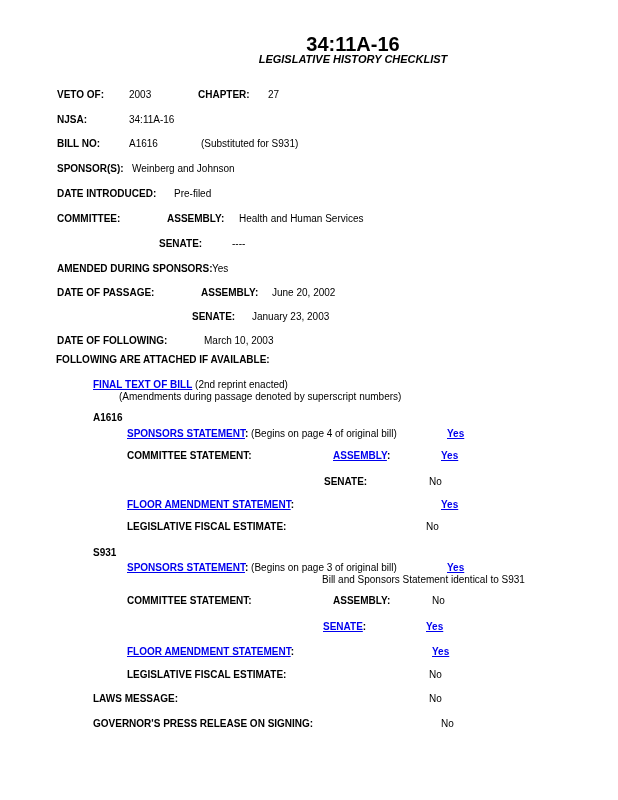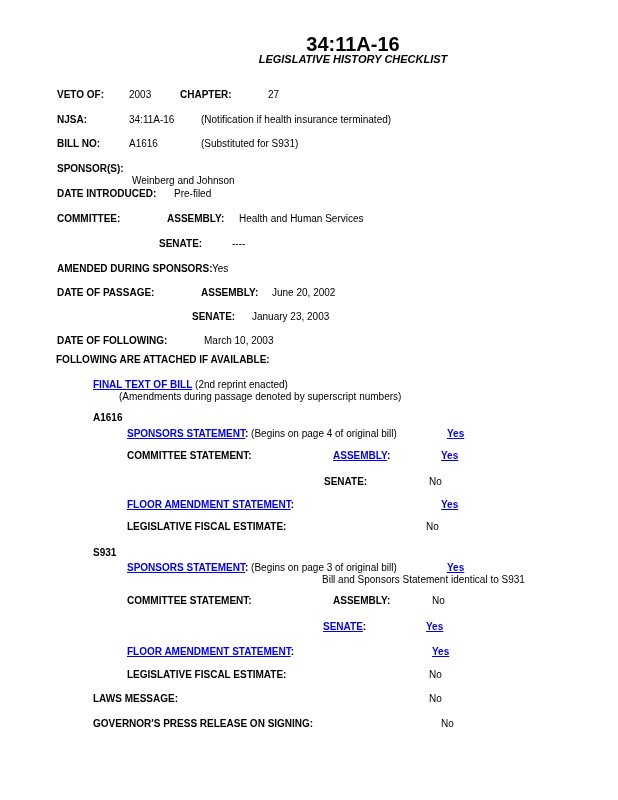--- a/index.html
+++ b/index.html
@@ -19,33 +19,32 @@
 </head>
 <body>
 
 <div class="page">
 
   <div class="t b fs20 center" style="top:33px">34:11A-16</div>
   <div class="t b fs11 center" style="top:53px">LEGISLATIVE HISTORY CHECKLIST</div>
 
   <span class="t b" style="left:13px;top:89px">VETO OF:</span>
   <span class="t" style="left:85px;top:89px">2003</span>
-  <span class="t b" style="left:136px;top:89px">CHAPTER:</span>
+  <span class="t b" style="left:154px;top:89px">CHAPTER:</span>
   <span class="t" style="left:224px;top:89px">27</span>
 
   <span class="t b" style="left:13px;top:114px">NJSA:</span>
   <span class="t" style="left:85px;top:114px">34:11A-16</span>
-  <span class="t" style="left:157px;top:114px">(Notification if health insurance terminated)</span>
 
   <span class="t b" style="left:13px;top:138px">BILL NO:</span>
   <span class="t" style="left:85px;top:138px">A1616</span>
   <span class="t" style="left:157px;top:138px">(Substituted for S931)</span>
 
   <span class="t b" style="left:13px;top:163px">SPONSOR(S):</span>
-  <span class="t" style="left:88px;top:175px">Weinberg and Johnson</span>
+  <span class="t" style="left:88px;top:163px">Weinberg and Johnson</span>
 
   <span class="t b" style="left:13px;top:188px">DATE INTRODUCED:</span>
   <span class="t" style="left:130px;top:188px">Pre-filed</span>
 
   <span class="t b" style="left:13px;top:213px">COMMITTEE:</span>
   <span class="t b" style="left:123px;top:213px">ASSEMBLY:</span>
   <span class="t" style="left:195px;top:213px">Health and Human Services</span>
 
   <span class="t b" style="left:115px;top:238px">SENATE:</span>
   <span class="t" style="left:188px;top:238px">----</span>

